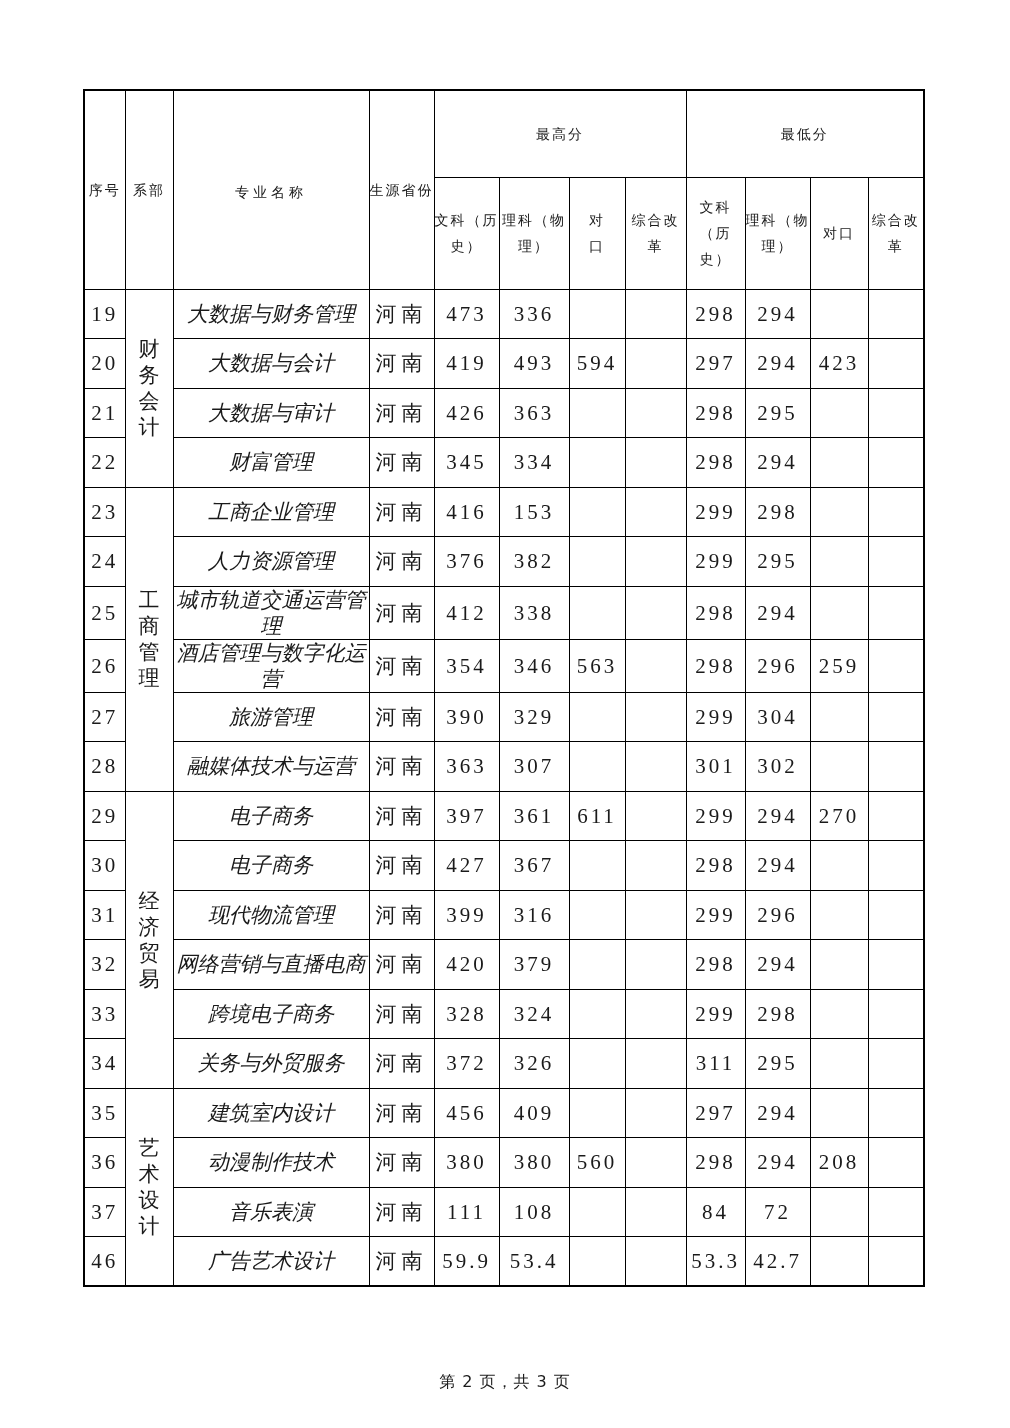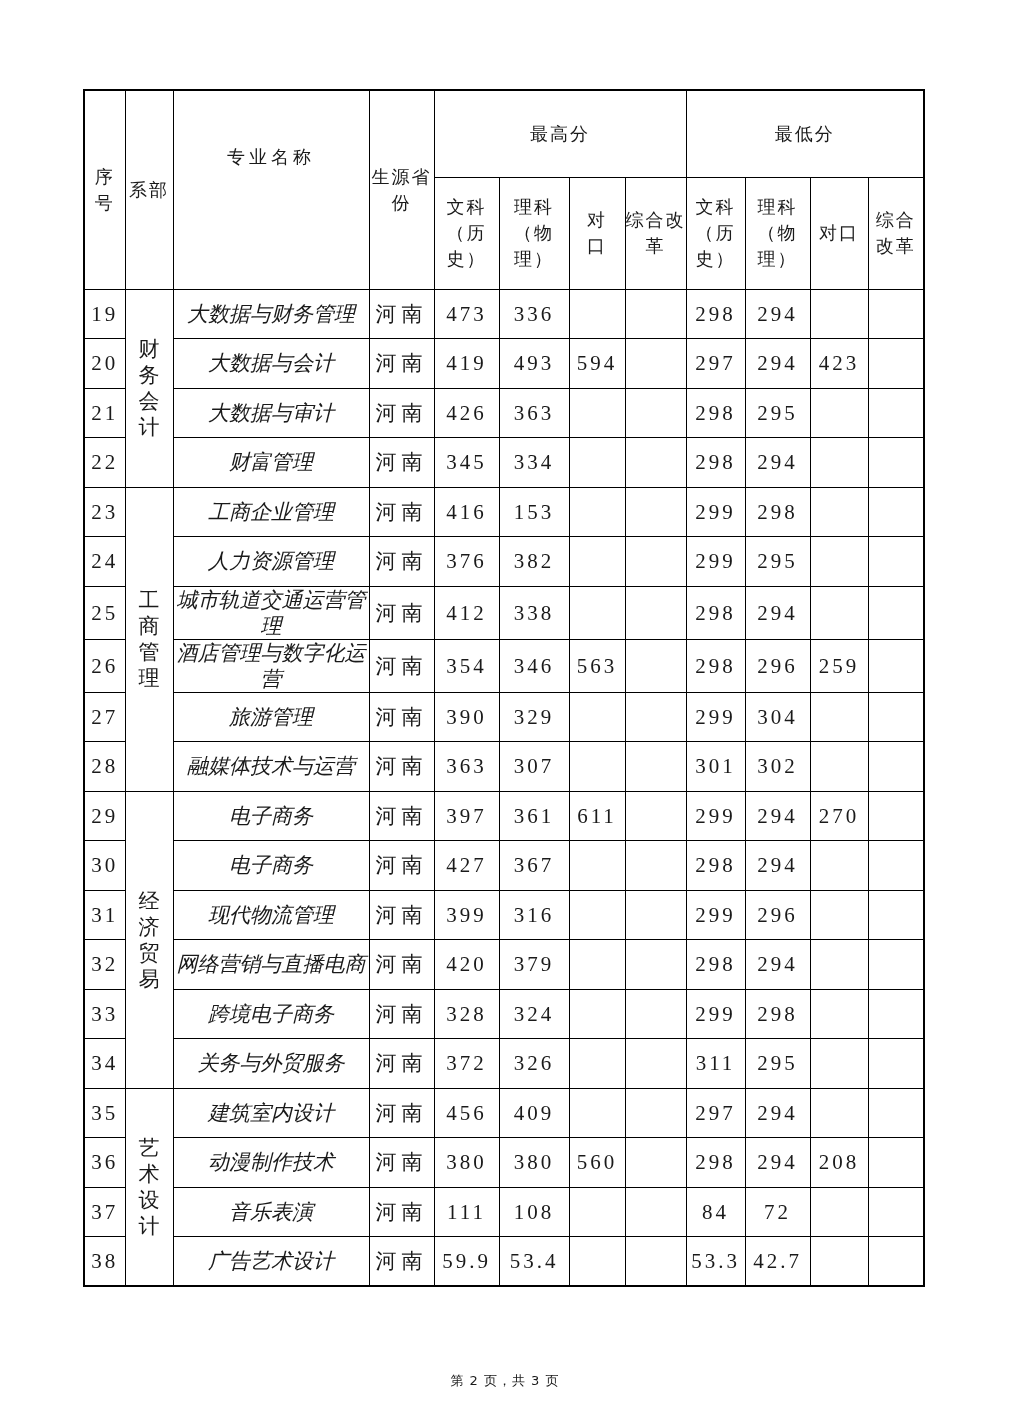--- a/index.html
+++ b/index.html
@@ -2,31 +2,31 @@
 <html><head>
 <meta charset="utf-8">
 <style>
   html, body { margin: 0; padding: 0; background: #ffffff; }
   body { width: 1010px; height: 1428px; position: relative; overflow: hidden;
          font-family: "DejaVu Serif", "Liberation Serif", serif; color: #1a1a1a; }
   table.score-table { position: absolute; left: 83px; top: 89px; border-collapse: collapse;
          table-layout: fixed; border: 2.5px solid #000; }
   .score-table td, .score-table th { border: 1.6px solid #000; padding: 0; text-align: center;
          vertical-align: middle; font-weight: normal; font-size: 21px; line-height: 26px; overflow: hidden; }
-  .score-table th { font-size: 18px; letter-spacing: 2px; }
+  .score-table th { font-size: 14px; letter-spacing: 2px; }
   .hdr-top { height: 87px; }
   .hdr-sub { height: 112px; padding-left: 15px; }
   .score-table tbody tr { height: 49.5px; }
   .num { letter-spacing: 3px; font-family: "Liberation Serif", "DejaVu Serif", serif; font-size: 22px; }
   .major { font-size: 19px; line-height: 23px; letter-spacing: 0; font-style: italic; }
   .dept { font-size: 19px; line-height: 24px; padding: 0 7px !important; margin-top: 32px; }
   .prov { letter-spacing: 5px; font-size: 21px; margin-top: 36px; }
   .vtext { display: inline-block; width: 100%; word-break: break-all; }
   .footer { position: absolute; top: 1372px; left: 0; width: 1010px; text-align: center;
-         font-size: 13px; font-family: "DejaVu Sans", "Liberation Sans", sans-serif; letter-spacing: 1px; }
+         font-size: 16px; font-family: "DejaVu Sans", "Liberation Sans", sans-serif; letter-spacing: 1px; }
 </style>
 </head>
 <body>
 
 <table class="score-table">
   <colgroup>
     <col style="width:41px">
       <col style="width:48px">
       <col style="width:196px">
       <col style="width:65px">
@@ -36,21 +36,21 @@
       <col style="width:61px">
     <col style="width:59px">
       <col style="width:65px">
       <col style="width:58px">
       <col style="width:56px">
   </colgroup>
   <thead>
     <tr class="hdr-top">
       <th rowspan="2"><span class="vtext">序号</span></th>
       <th rowspan="2"><span class="vtext">系部</span></th>
-      <th rowspan="2" style="letter-spacing:4px;vertical-align:top;padding-top:53px;">专业名称</th>
+      <th rowspan="2" style="letter-spacing:4px;vertical-align:top;padding-top:88px;">专业名称</th>
       <th rowspan="2"><span class="vtext">生源省份</span></th>
       <th colspan="4">最高分</th>
       <th colspan="4">最低分</th>
     </tr>
     <tr class="hdr-sub">
       <th><span class="vtext">文科（历史）</span></th>
       <th><span class="vtext">理科（物理）</span></th>
       <th><span class="vtext" style="width:24px">对口</span></th>
       <th><span class="vtext">综合改革</span></th>
       <th><span class="vtext">文科（历史）</span></th>
@@ -305,21 +305,21 @@
         <td class="num">111</td>
         <td class="num">108</td>
         <td class="num"></td>
         <td class="num"></td>
         <td class="num">84</td>
         <td class="num">72</td>
         <td class="num"></td>
         <td class="num"></td>
       </tr>
       <tr>
-        <td class="num">38</td>
+        <td class="num">46</td>
         <td class="major">广告艺术设计</td>
         <td class="prov">河南</td>
         <td class="num">59.9</td>
         <td class="num">53.4</td>
         <td class="num"></td>
         <td class="num"></td>
         <td class="num">53.3</td>
         <td class="num">42.7</td>
         <td class="num"></td>
         <td class="num"></td>

